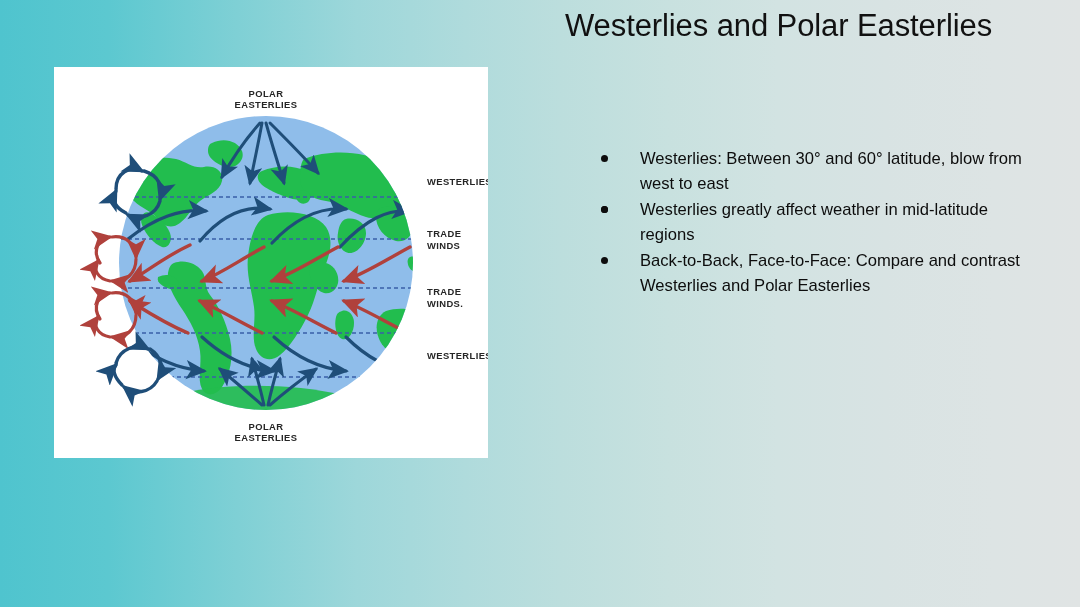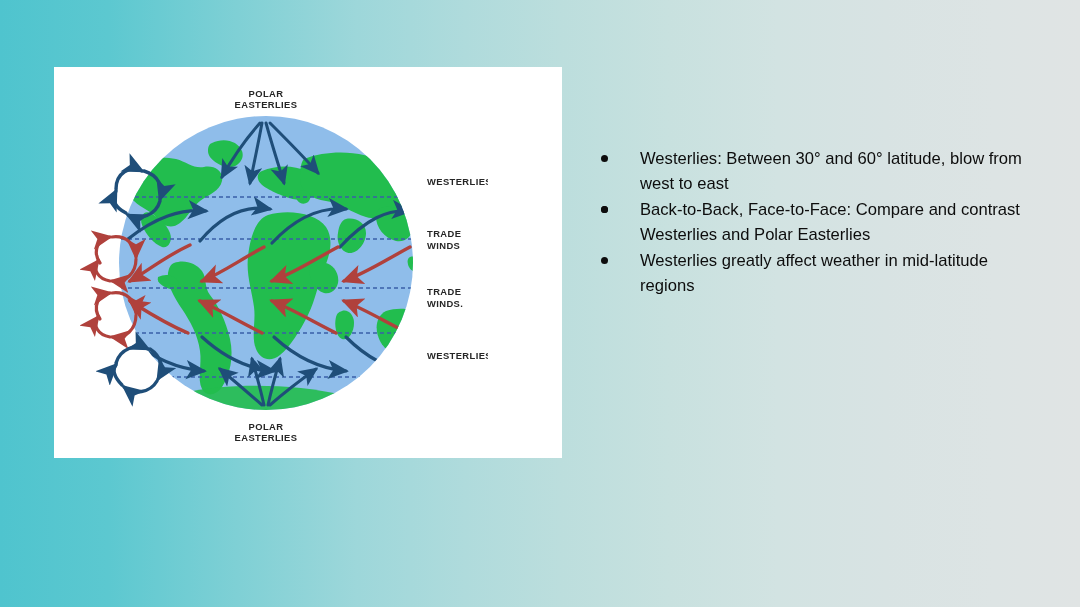--- a/index.html
+++ b/index.html
@@ -27,21 +27,21 @@
         #d8e3e3 82%,
         #dde4e4 92%,
         #e0e4e4 100%);
   }
 
   
   #image-panel {
     position: absolute;
     left: 54px;
     top: 67px;
-    width: 508px;
+    width: 434px;
     height: 391px;
     background: #ffffff;
   }
   #diagram {
     position: absolute;
     left: 0;
     top: 0;
     width: 434px;
     height: 391px;
   }
@@ -252,34 +252,37 @@
         <text x="373" y="240">WINDS.</text>
 
         <text x="373" y="292">WESTERLIES</text>
 
         <text x="212" y="363" text-anchor="middle">POLAR</text>
         <text x="212" y="374" text-anchor="middle">EASTERLIES</text>
       </g>
     </svg>
   </div>
 
+  <div id="title-block">
+    <h1 id="slide-title">Westerlies and Polar Easterlies</h1>
+  </div>
 
   <div id="bullet-block">
     <ul class="bullets">
       <li>
         <span class="dot"></span>
         <span>Westerlies: Between 30° and 60° latitude, blow from west to east</span>
       </li>
       <li>
         <span class="dot"></span>
       </li>
       <li>
         <span class="dot"></span>
+        <span>Westerlies greatly affect weather in mid-latitude regions</span>
+      </li>
+      <li>
+        <span class="dot"></span>
         <span>Back-to-Back, Face-to-Face: Compare and contrast Westerlies and Polar Easterlies</span>
-      </li>
-      <li>
-        <span class="dot"></span>
-        <span>Westerlies greatly affect weather in mid-latitude regions</span>
       </li>
     </ul>
   </div>
 
 </div>
 
 </body></html>

